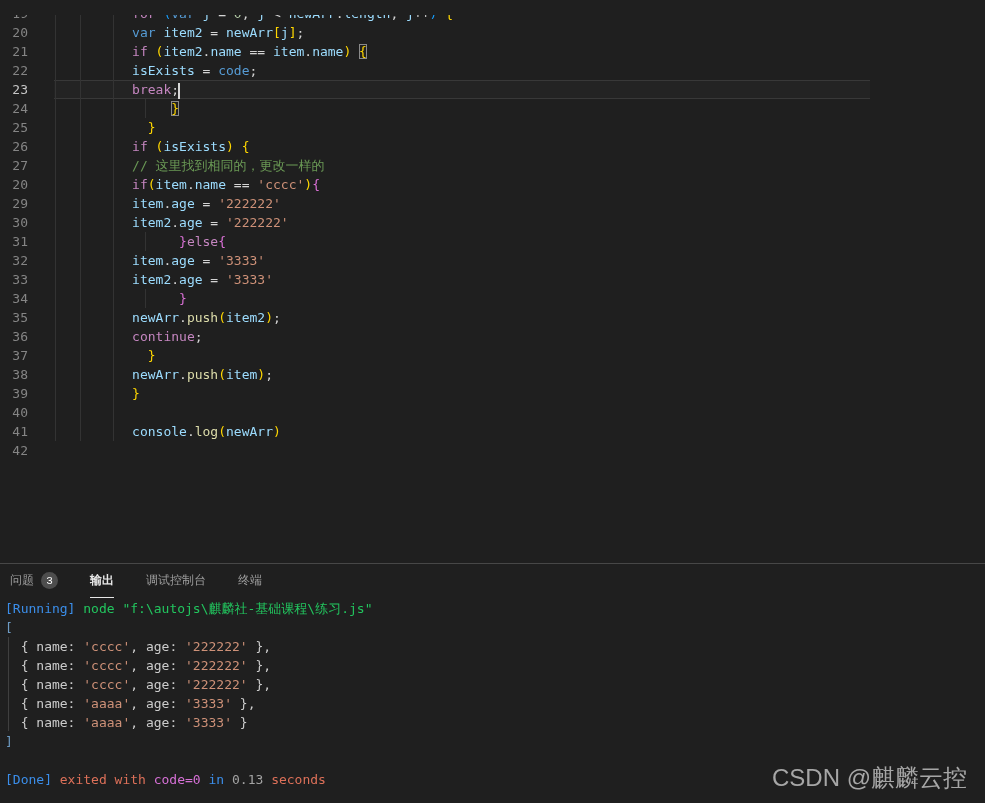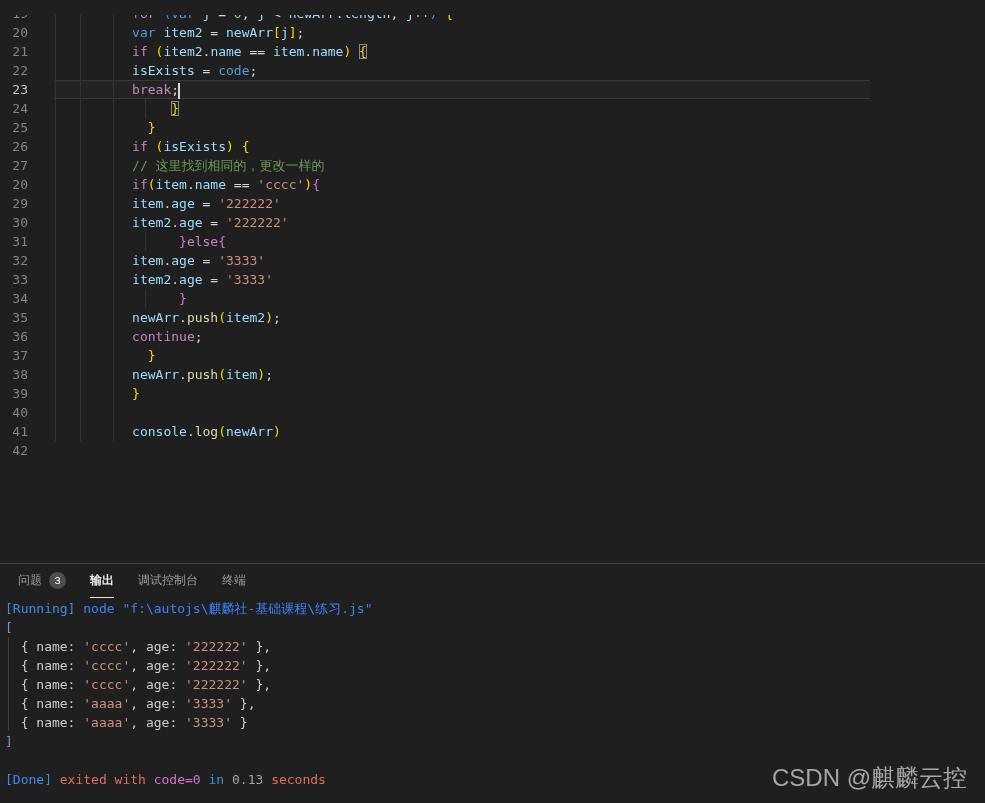--- a/index.html
+++ b/index.html
@@ -25,30 +25,30 @@
 
   
   .tk-k{color:#c586c0;} .tk-w{color:#569cd6;text-align:center;} .tk-v{color:#9cdcfe;} .tk-f{color:#dcdcaa;}
   .tk-s{color:#ce9178;} .tk-n{color:#b5cea8;} .tk-c{color:#6a9955;} .tk-d{color:#d4d4d4;}
   .tk-g{color:#ffd700;} .tk-p{color:#da70d6;} .tk-u{color:#179fff;}
   .tk-gm{color:#ffd700;outline:1px solid #8a8a8a;outline-offset:-1px;}
   .caret{display:inline-block;width:2px;height:16px;background:#d7d7d7;vertical-align:middle;margin-left:-1px;}
 
   
   #panel{position:absolute;left:0;top:563px;width:985px;height:240px;background:#1f1f1f;border-top:1px solid #474747;}
-  #tabs{display:flex;align-items:stretch;height:34px;padding-left:18px;gap:24px;
+  #tabs{display:flex;align-items:stretch;height:34px;padding-left:10px;gap:32px;
         font-family:Liberation Mono, monospace;font-size:12px;color:#9d9d9d;}
   .tab{display:flex;align-items:center;gap:7px;border-bottom:1px solid transparent;cursor:pointer;}
   .tab.active{color:#e7e7e7;border-bottom-color:#e7e7e7;font-weight:bold;}
   .badge{background:#4d4d4d;color:#ffffff;border-radius:50%;width:17px;height:17px;
          display:flex;align-items:center;justify-content:center;font-size:11px;font-weight:normal;}
   #output-lines{position:absolute;left:0;top:35px;right:0;font-size:13px;line-height:19px;}
   .ol{height:19px;white-space:pre;padding-left:5px;color:#cccccc;}
   #outguide{position:absolute;left:8px;top:73px;height:94px;width:1px;background:#3f3f3f;}
-  .tk-bl{color:#3b8eea;} .tk-o{color:#3b82f6;} .tk-r{color:#dd7059;} .tk-pk{color:#d670d6;}
+  .tk-bl{color:#3b8eea;} .tk-o{color:#22c55e;} .tk-r{color:#dd7059;} .tk-pk{color:#d670d6;}
   .tk-gr{color:#a3a3a3;margin-top:8px;} .tk-wt{color:#cccccc;} .tk-so{color:#ce9178;} .tk-ob{color:#6d9bc3;}
 
   
   #watermark{position:absolute;right:18px;bottom:9px;color:#a6a6a6;font-size:24px;
              font-family:"Liberation Sans","DejaVu Sans",sans-serif;}
 </style>
 </head>
 <body>
 
 <div id="editor" class="mono">

